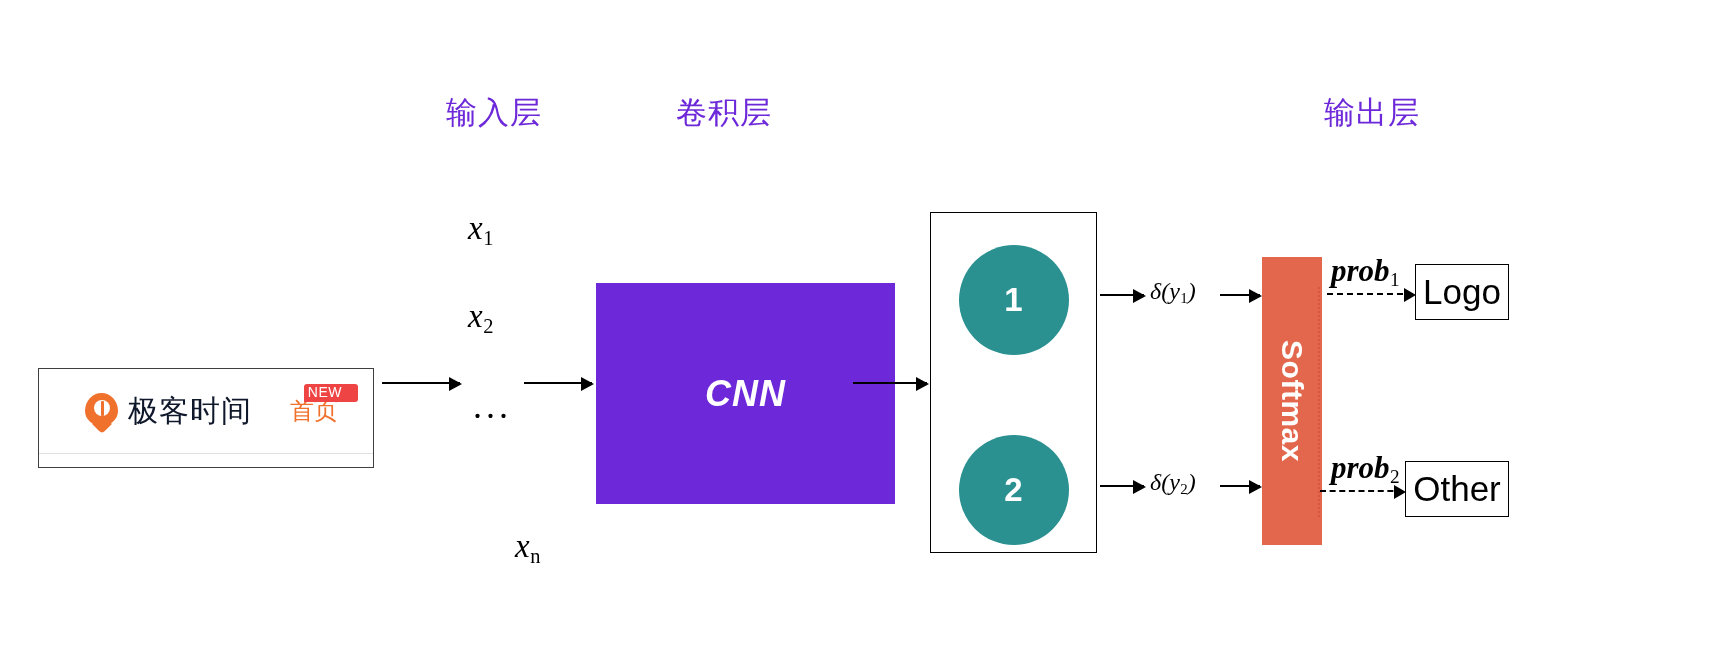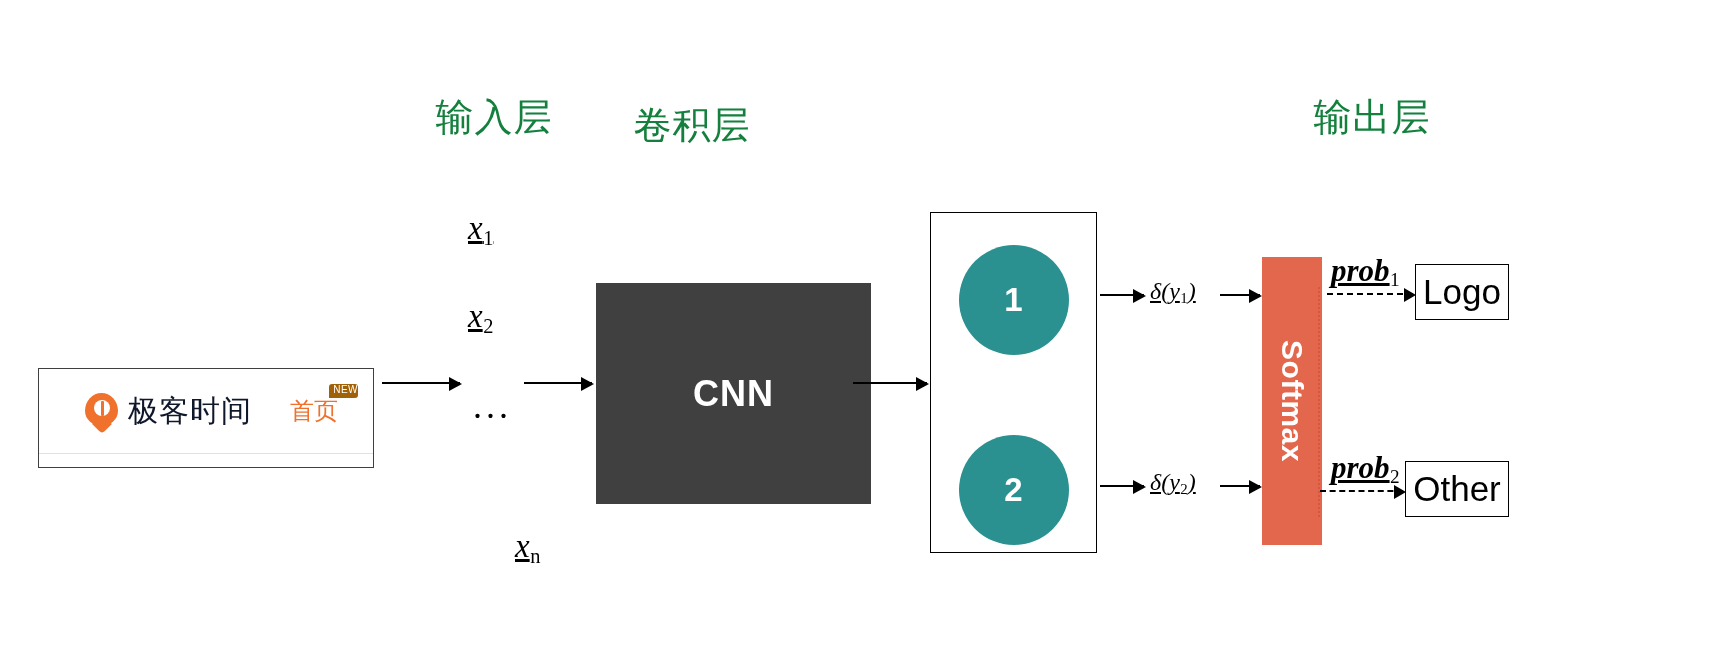--- a/index.html
+++ b/index.html
@@ -8,22 +8,22 @@
     height: 664px;
     background: #ffffff;
     font-family: "Liberation Sans", sans-serif;
     overflow: hidden;
   }
   #stage { position: relative; width: 1728px; height: 664px; background: #fff; }
 
   .layer-title {
     position: absolute;
     font-family: Liberation Serif, serif;
-    font-size: 38px;
-    color: #15803d;
+    font-size: 31px;
+    color: #6d28d9;
     white-space: nowrap;
     transform: translateX(-50%);
     letter-spacing: 1px;
   }
 
   
   #input-card {
     position: absolute;
     left: 38px; top: 368px;
     width: 336px; height: 100px;
@@ -89,45 +89,44 @@
     position: relative;
     margin-left: 28px;
     font-family: "Liberation Sans", sans-serif;
     font-size: 24px;
     color: #f0712c;
     line-height: 1;
   }
   #nav-new-badge {
     position: absolute;
     right: -20px; top: -15px;
-    background: #a16207;
+    background: #ef4444;
     color: #ffffff;
-    font-size: 10px;
-    font-family: "Liberation Sans", sans-serif;
-    padding: 1px 0 2px 4px;
+    font-size: 14px;
+    font-family: "Liberation Sans", sans-serif;
+    padding: 1px 16px 2px 4px;
     border-radius: 3px 3px 3px 0;
     letter-spacing: 0.5px;
     line-height: 1.05;
   }
   #input-card-footer {
     height: 14px;
     border-top: 1px solid #e2e2e2;
     background: #fff;
     flex: 0 0 auto;
   }
 
   
   .mathlabel {
     position: absolute;
     font-family: "Liberation Serif", serif;
     font-style: italic;
     color: #000;
     white-space: nowrap;
     line-height: 1;
-    text-decoration: underline;
   }
   .mathlabel sub {
     font-size: 0.62em;
     font-style: normal;
     vertical-align: -0.28em;
     margin-left: 0.5px;
   }
   .x-var { font-size: 33px; }
   .delta-var { font-size: 24px; }
   .prob-var { font-size: 31px; font-weight: bold; }
@@ -139,25 +138,26 @@
     font-size: 36px;
     color: #000;
     letter-spacing: 4px;
     line-height: 1;
   }
 
   
   #cnn-block {
     position: absolute;
     left: 596px; top: 283px;
-    width: 275px; height: 221px;
-    background: #404040;
+    width: 299px; height: 221px;
+    background: #6d28d9;
     display: flex;
     align-items: center;
     justify-content: center;
+    font-style: italic;
   }
   #cnn-label {
     color: #ffffff;
     font-family: "Liberation Sans", sans-serif;
     font-size: 36px;
     font-weight: bold;
     letter-spacing: 1px;
   }
 
   
@@ -255,21 +255,21 @@
     border-top: 7.2px solid transparent;
     border-bottom: 7.2px solid transparent;
   }
 </style>
 </head>
 <body>
 
 <div id="stage">
 
   <div class="layer-title" style="left:494px; top:92px;">输入层</div>
-  <div class="layer-title" style="left:692px; top:92px;margin-top:8px;">卷积层</div>
+  <div class="layer-title" style="left:724px; top:92px;">卷积层</div>
   <div class="layer-title" style="left:1372px; top:92px;text-align:center;">输出层</div>
 
   <div id="input-card">
     <div id="input-card-main">
       <span id="geek-logo">
         <span class="pin"></span>
         <span class="hole"></span>
         <span class="tick"></span>
       </span>
       <span id="geek-wordmark">极客时间</span>

